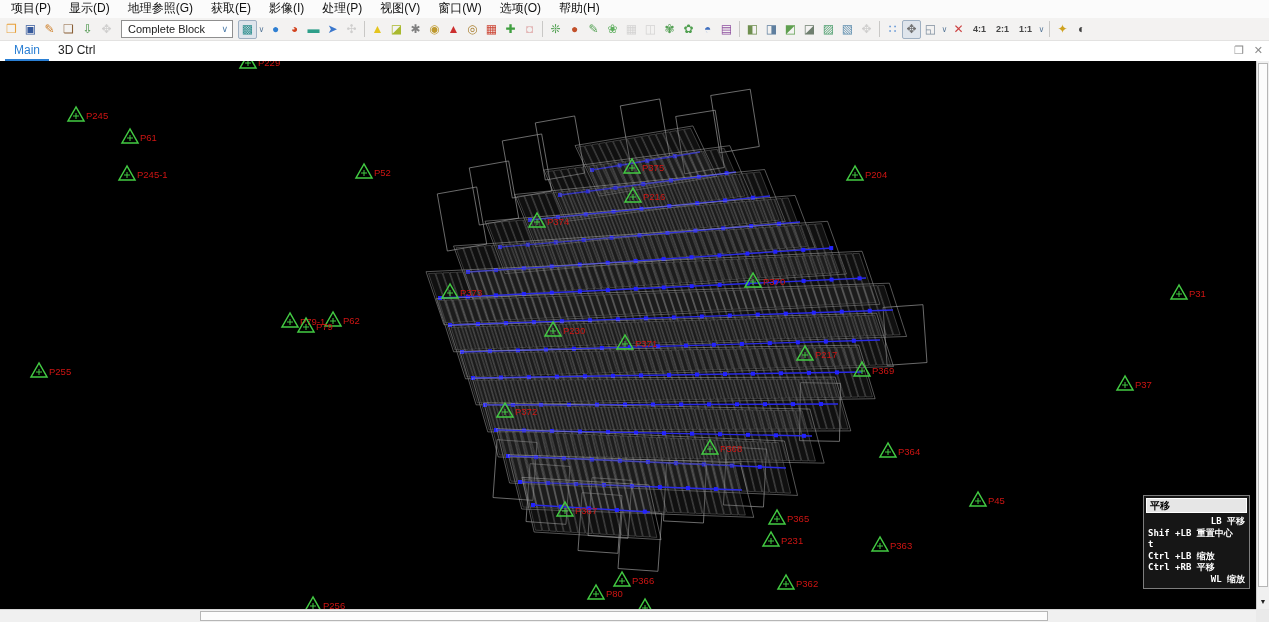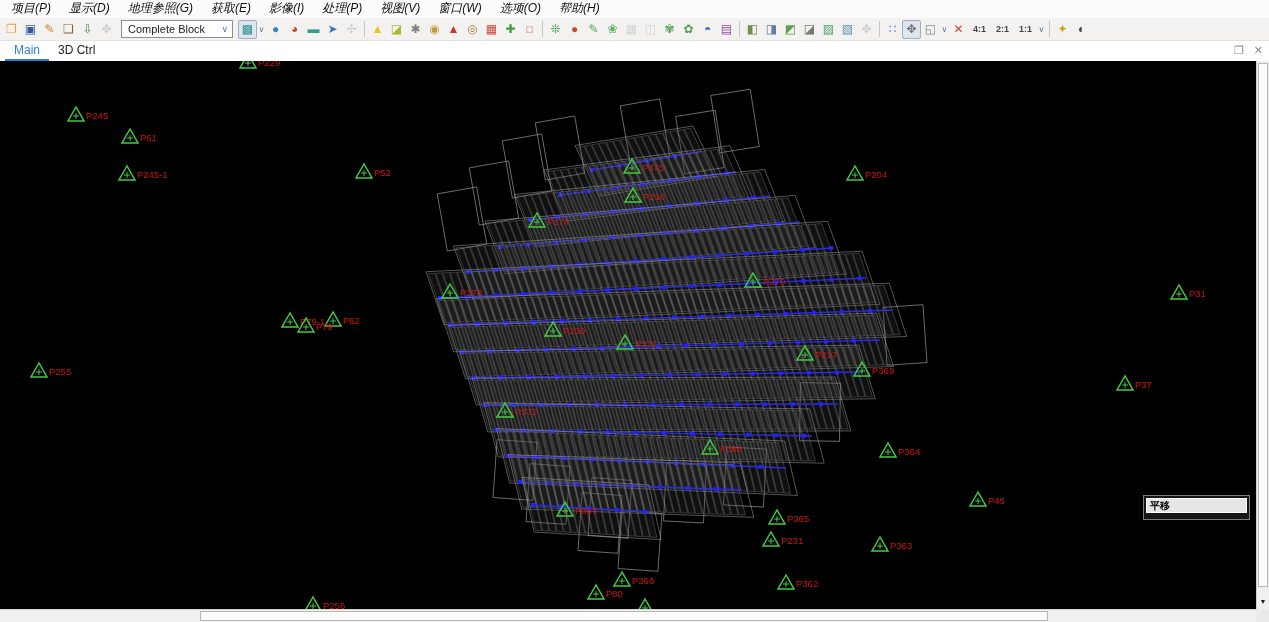--- a/index.html
+++ b/index.html
@@ -6,21 +6,21 @@
   html,body { margin:0; padding:0; }
   body {
     width:1269px; height:622px; position:relative; overflow:hidden;
     font-family:"Liberation Sans", sans-serif; background:#ffffff;
   }
   
   .menu-bar {
     height:18px; background:#fbfbfb; display:flex; align-items:center;
     padding-left:2px; font-size:12px; color:#111;
   }
-  .menu-item { padding:1px 9px 2px 9px; white-space:nowrap; cursor:default;font-style:italic; }
+  .menu-item { padding:1px 9px 2px 9px; white-space:nowrap; cursor:default; }
   
   .toolbar {
     height:23px; background:#f3f2f1; display:flex; align-items:center;
     padding:0 2px; border-bottom:1px solid #e3e2e1;
   }
   .tb-icon {
     width:19px; height:19px; display:flex; align-items:center; justify-content:center;
     font-size:12px; line-height:1; border:1px solid transparent; border-radius:2px;
     flex:0 0 auto; cursor:default;
   }
@@ -1177,20 +1177,28 @@
           <polygon points="0,-8 -8,6 8,6" fill="none" stroke="#43cb43" stroke-width="1.5"></polygon>
           <line x1="-3" y1="1" x2="3" y2="1" stroke="#43cb43" stroke-width="1"></line>
           <line x1="0" y1="-2" x2="0" y2="4" stroke="#43cb43" stroke-width="1"></line>
         </g>
       </g>
     </svg>
 </div>
 
 <div class="help-panel">
   <div class="hp-title">平移</div>
+  <div id="hp-rows">
+      <div class="hp-row right">LB 平移</div>
+      <div class="hp-row">Shif +LB 重置中心</div>
+      <div class="hp-row">t</div>
+      <div class="hp-row">Ctrl +LB 缩放</div>
+      <div class="hp-row">Ctrl +RB 平移</div>
+      <div class="hp-row right">WL 缩放</div>
+    </div>
 </div>
 
 <div class="hscroll">
   <div class="hthumb"></div>
 </div>
 <div class="vscroll">
   <div class="vthumb"></div>
   <div class="vdown" id="vdown">▼</div>
 </div>
 <div class="corner"></div>

